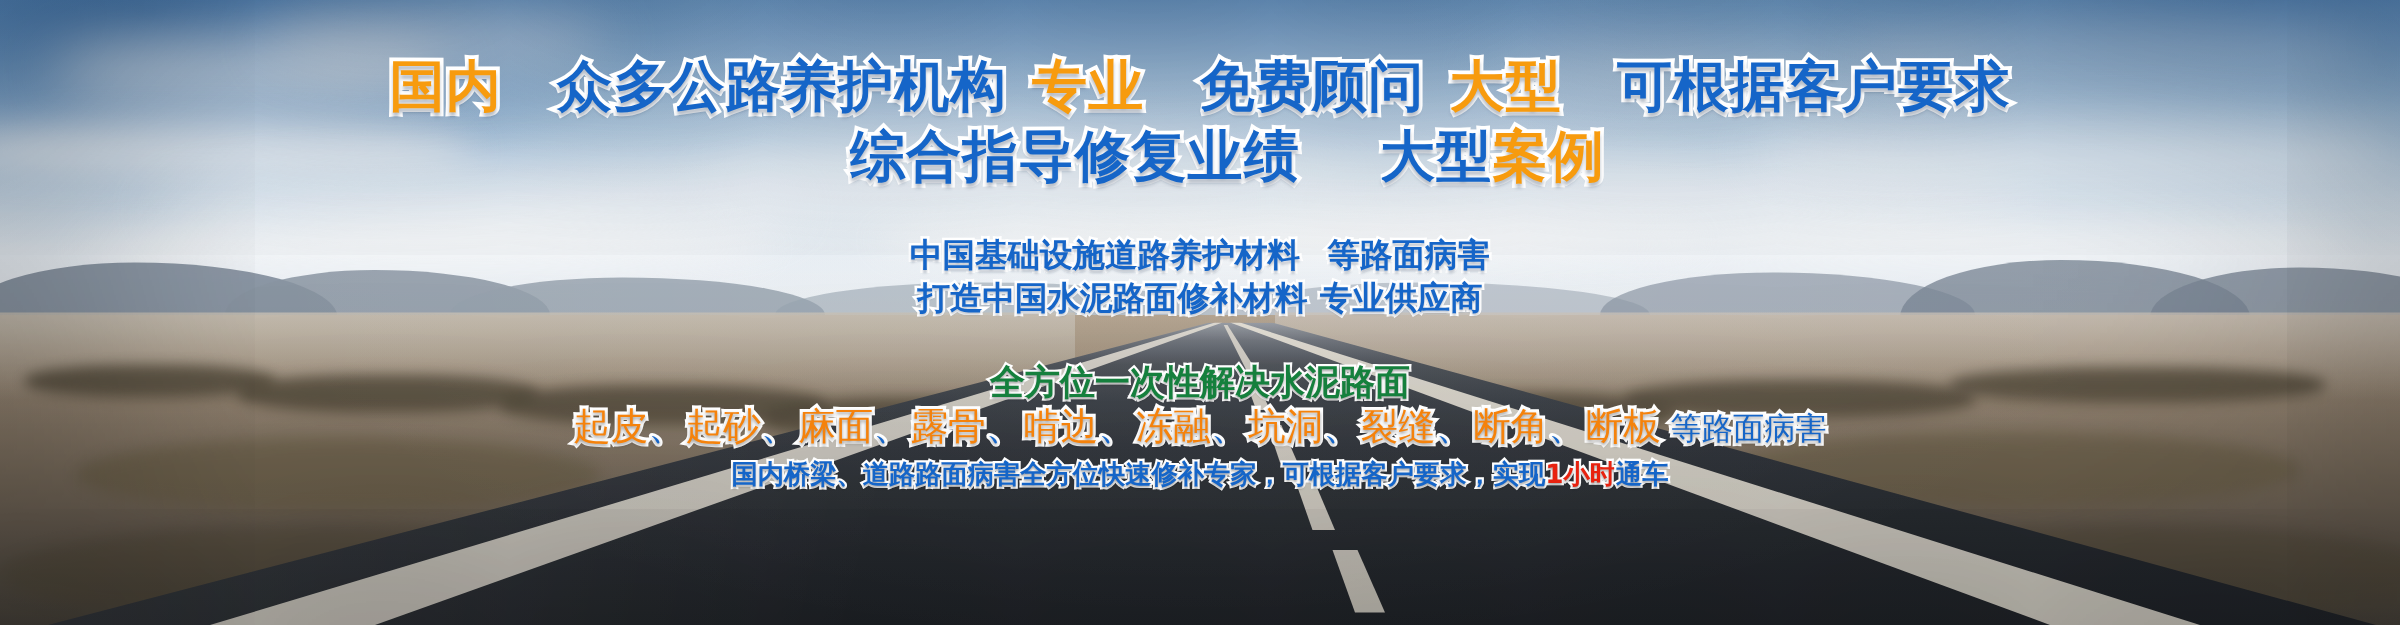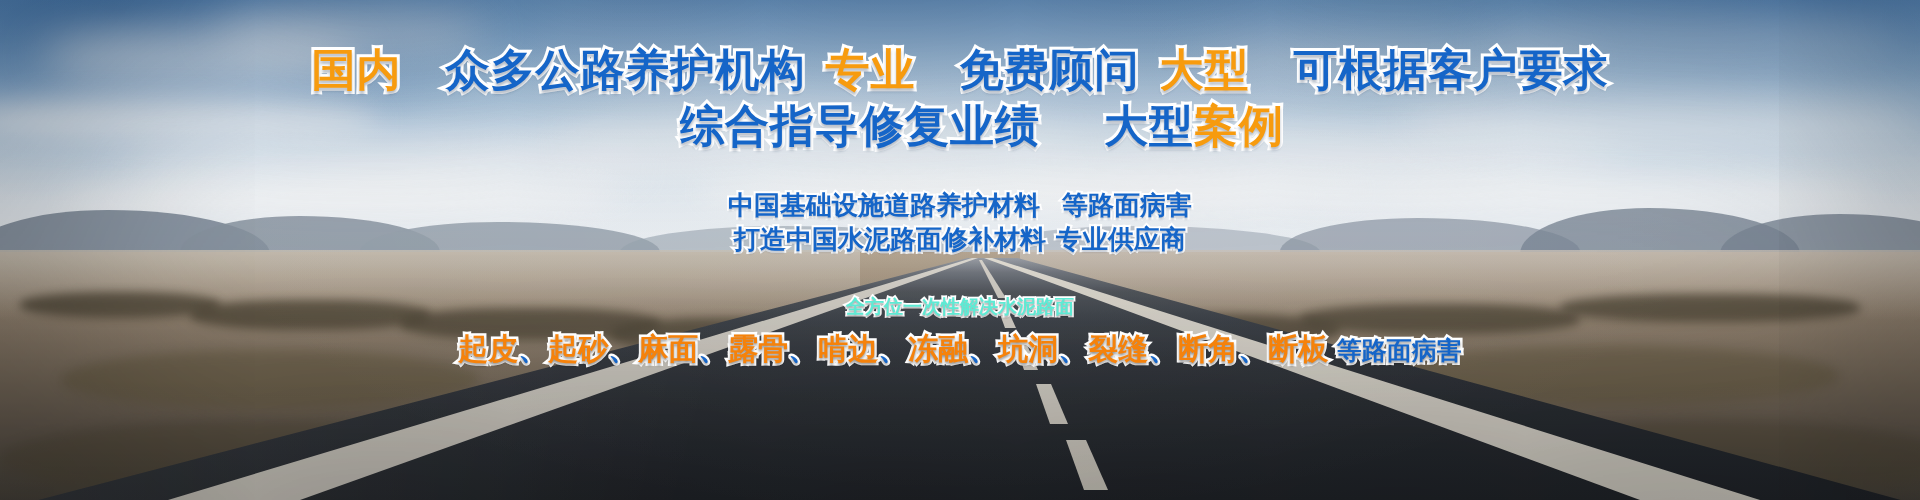--- a/index.html
+++ b/index.html
@@ -164,28 +164,28 @@
     text-shadow:0 2px 2px rgba(40,60,90,.30);
   }
   .midline .sp{display:inline-block;width:22px;}
 
   
   .botblock{
     position:absolute;left:0;width:1920px;text-align:center;
     top:292px;
   }
   .bl-top{
-    font-size:19px;font-weight:bold;line-height:28px;white-space:nowrap;
-    color:#5eead4;
+    font-size:28px;font-weight:bold;line-height:28px;white-space:nowrap;
+    color:#15803d;
     -webkit-text-stroke:3.5px #ffffff;
     paint-order:stroke fill;
     text-shadow:0 2px 2px rgba(0,0,0,.35);
   }
   .bl-mid{
-    font-size:30px;font-weight:bold;line-height:58px;white-space:nowrap;
+    font-size:30px;font-weight:normal;line-height:43px;white-space:nowrap;
     -webkit-text-stroke:5px #ffffff;
     paint-order:stroke fill;
     text-shadow:0 2px 3px rgba(0,0,0,.45);
   }
   .bl-mid .o{color:#f5820b;}
   .bl-mid .b{color:#1565c8;}
   .bl-mid .t{color:#1565c8;font-size:25px;}
   .bl-bot{
     font-size:21px;font-weight:bold;line-height:30px;white-space:nowrap;
     color:#1565c8;
@@ -280,16 +280,19 @@
         <span>中国基础设施道路养护材料</span><span class="sp"></span><span>等路面病害</span>
       </div>
       <div class="midline">
         <span>打造中国水泥路面修补材料</span><span class="sp" style="width:10px;"></span><span>专业供应商</span>
       </div>
     </div>
 
     <div class="botblock">
       <div class="bl-top">全方位一次性解决水泥路面</div>
       <div class="bl-mid" id="disease-list"><span class="o">起皮</span><span class="b">、</span><span class="o">起砂</span><span class="b">、</span><span class="o">麻面</span><span class="b">、</span><span class="o">露骨</span><span class="b">、</span><span class="o">啃边</span><span class="b">、</span><span class="o">冻融</span><span class="b">、</span><span class="o">坑洞</span><span class="b">、</span><span class="o">裂缝</span><span class="b">、</span><span class="o">断角</span><span class="b">、</span><span class="o">断板</span><span class="t"> 等路面病害</span></div>
+      <div class="bl-bot">
+        <span>国内桥梁、道路路面病害全方位快速修补专家，可根据客户要求，实现</span><span class="hot">1小时</span><span>通车</span>
+      </div>
     </div>
 
   </div>
 </div>
 
 </body></html>

